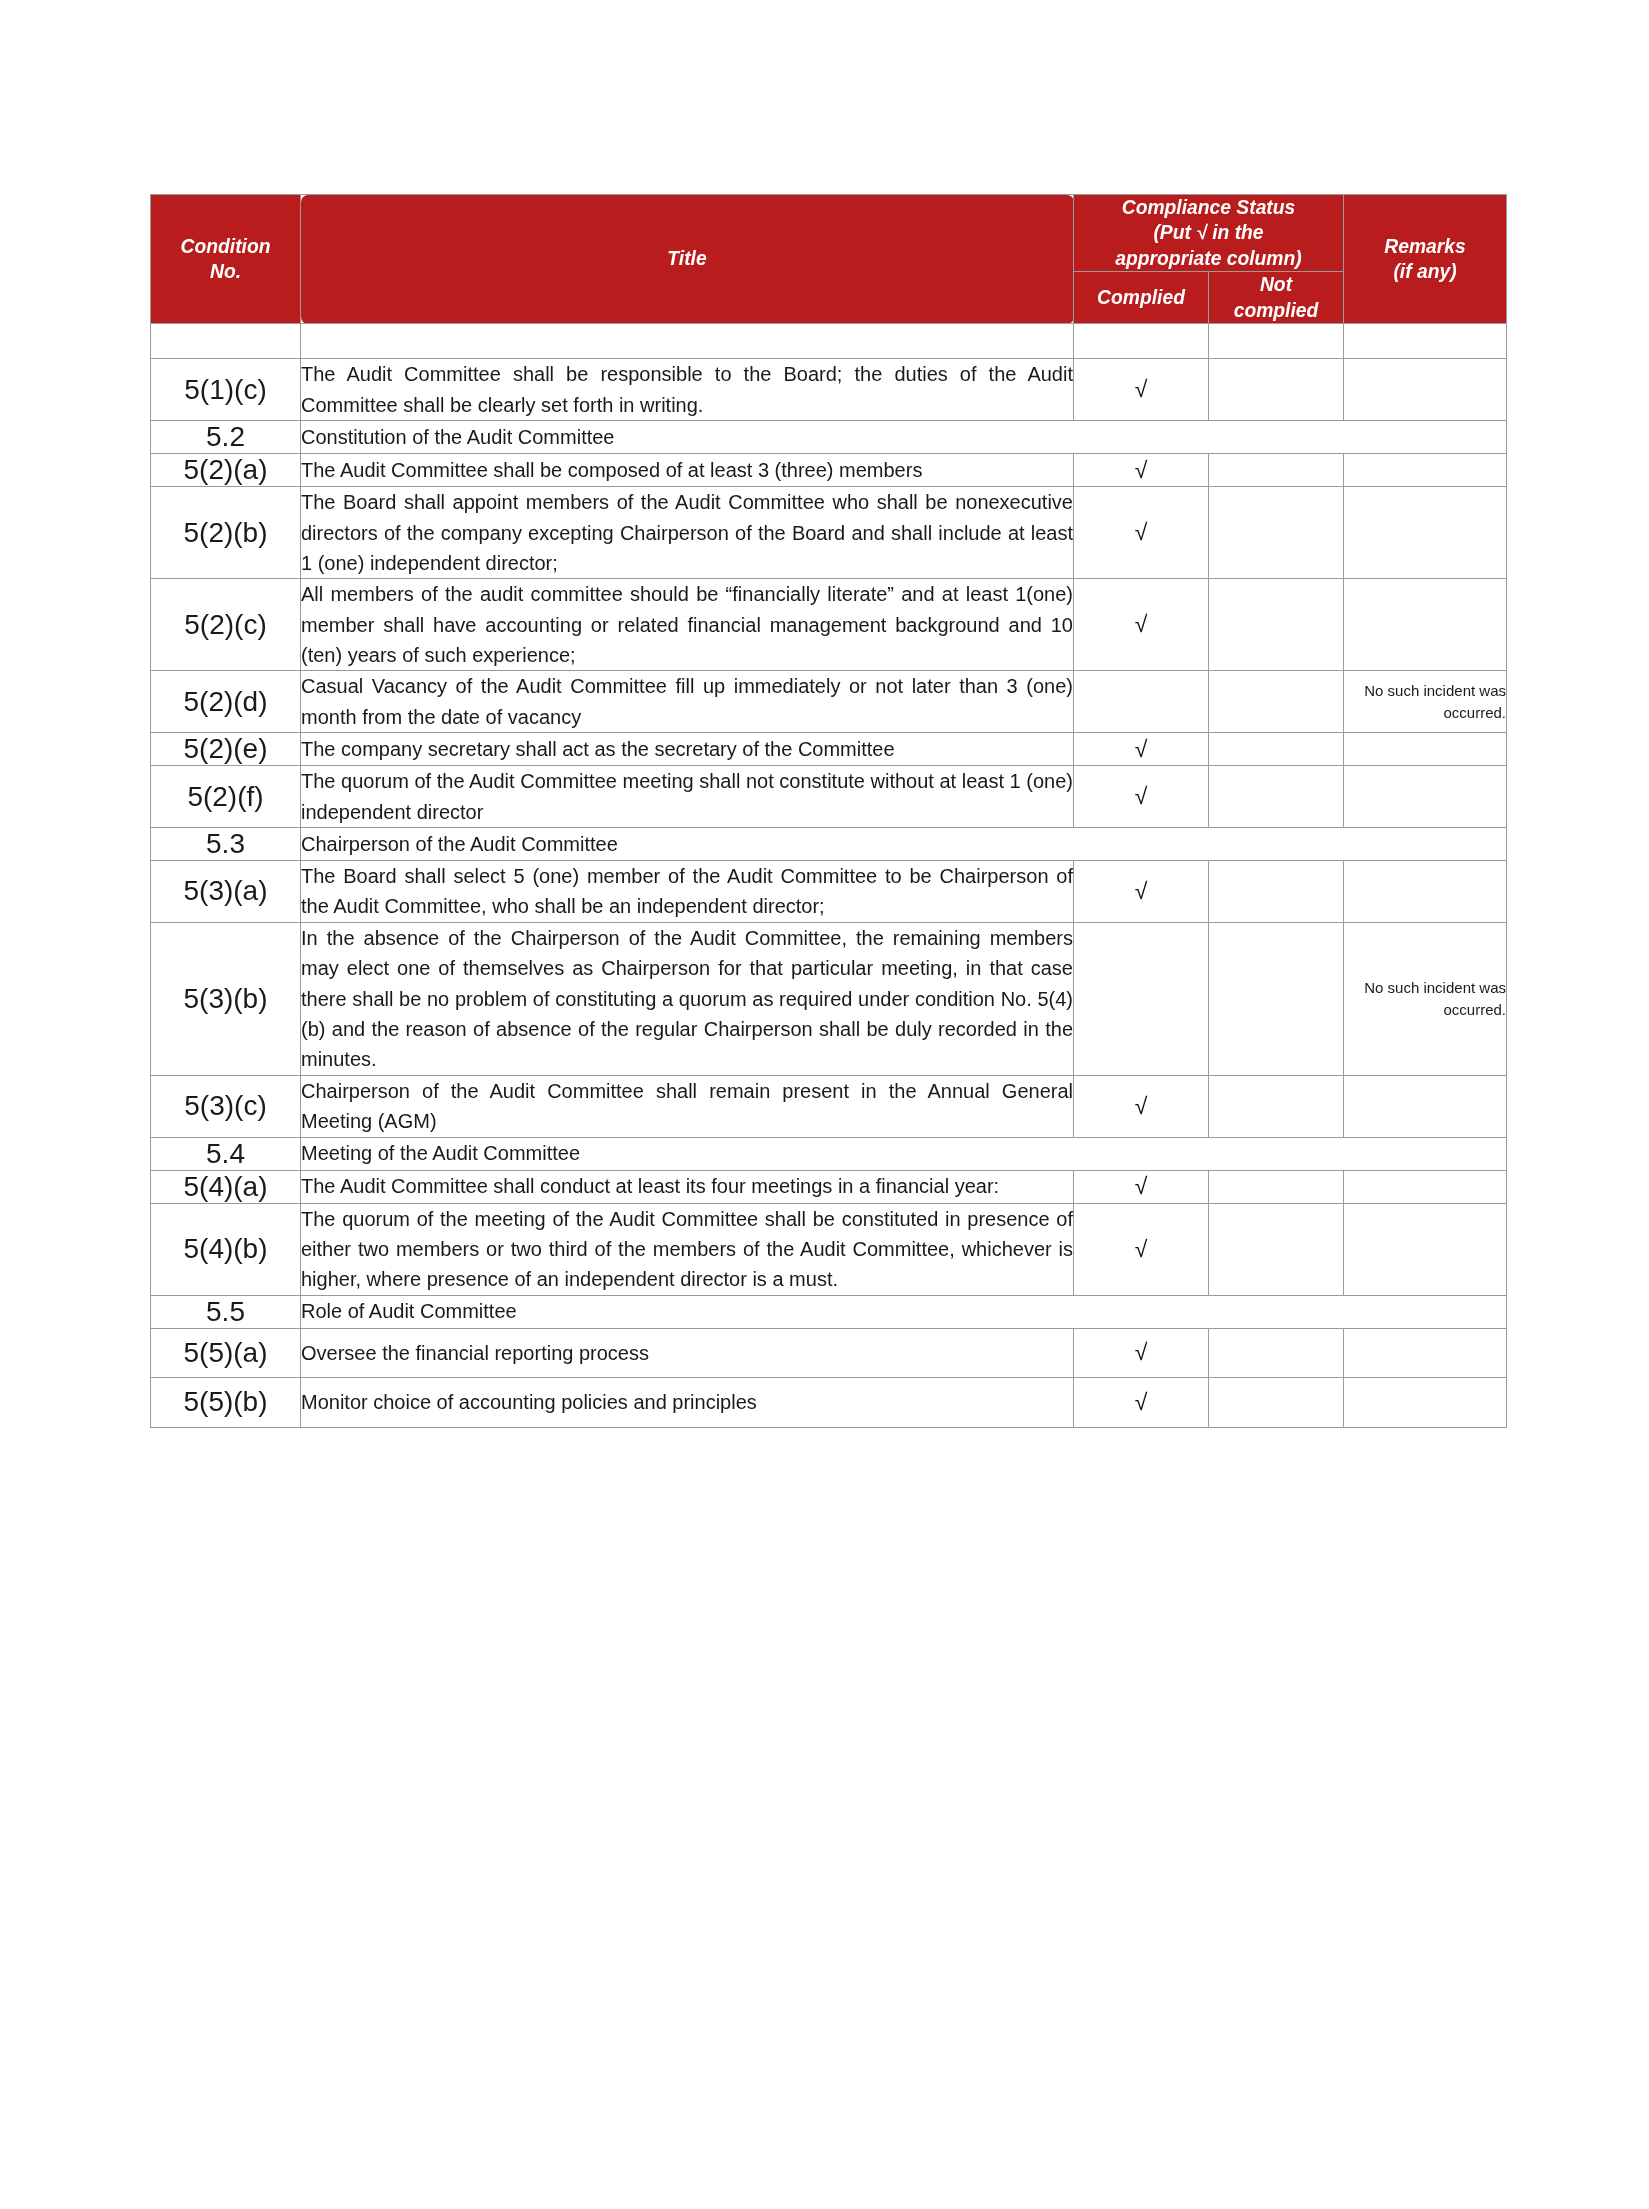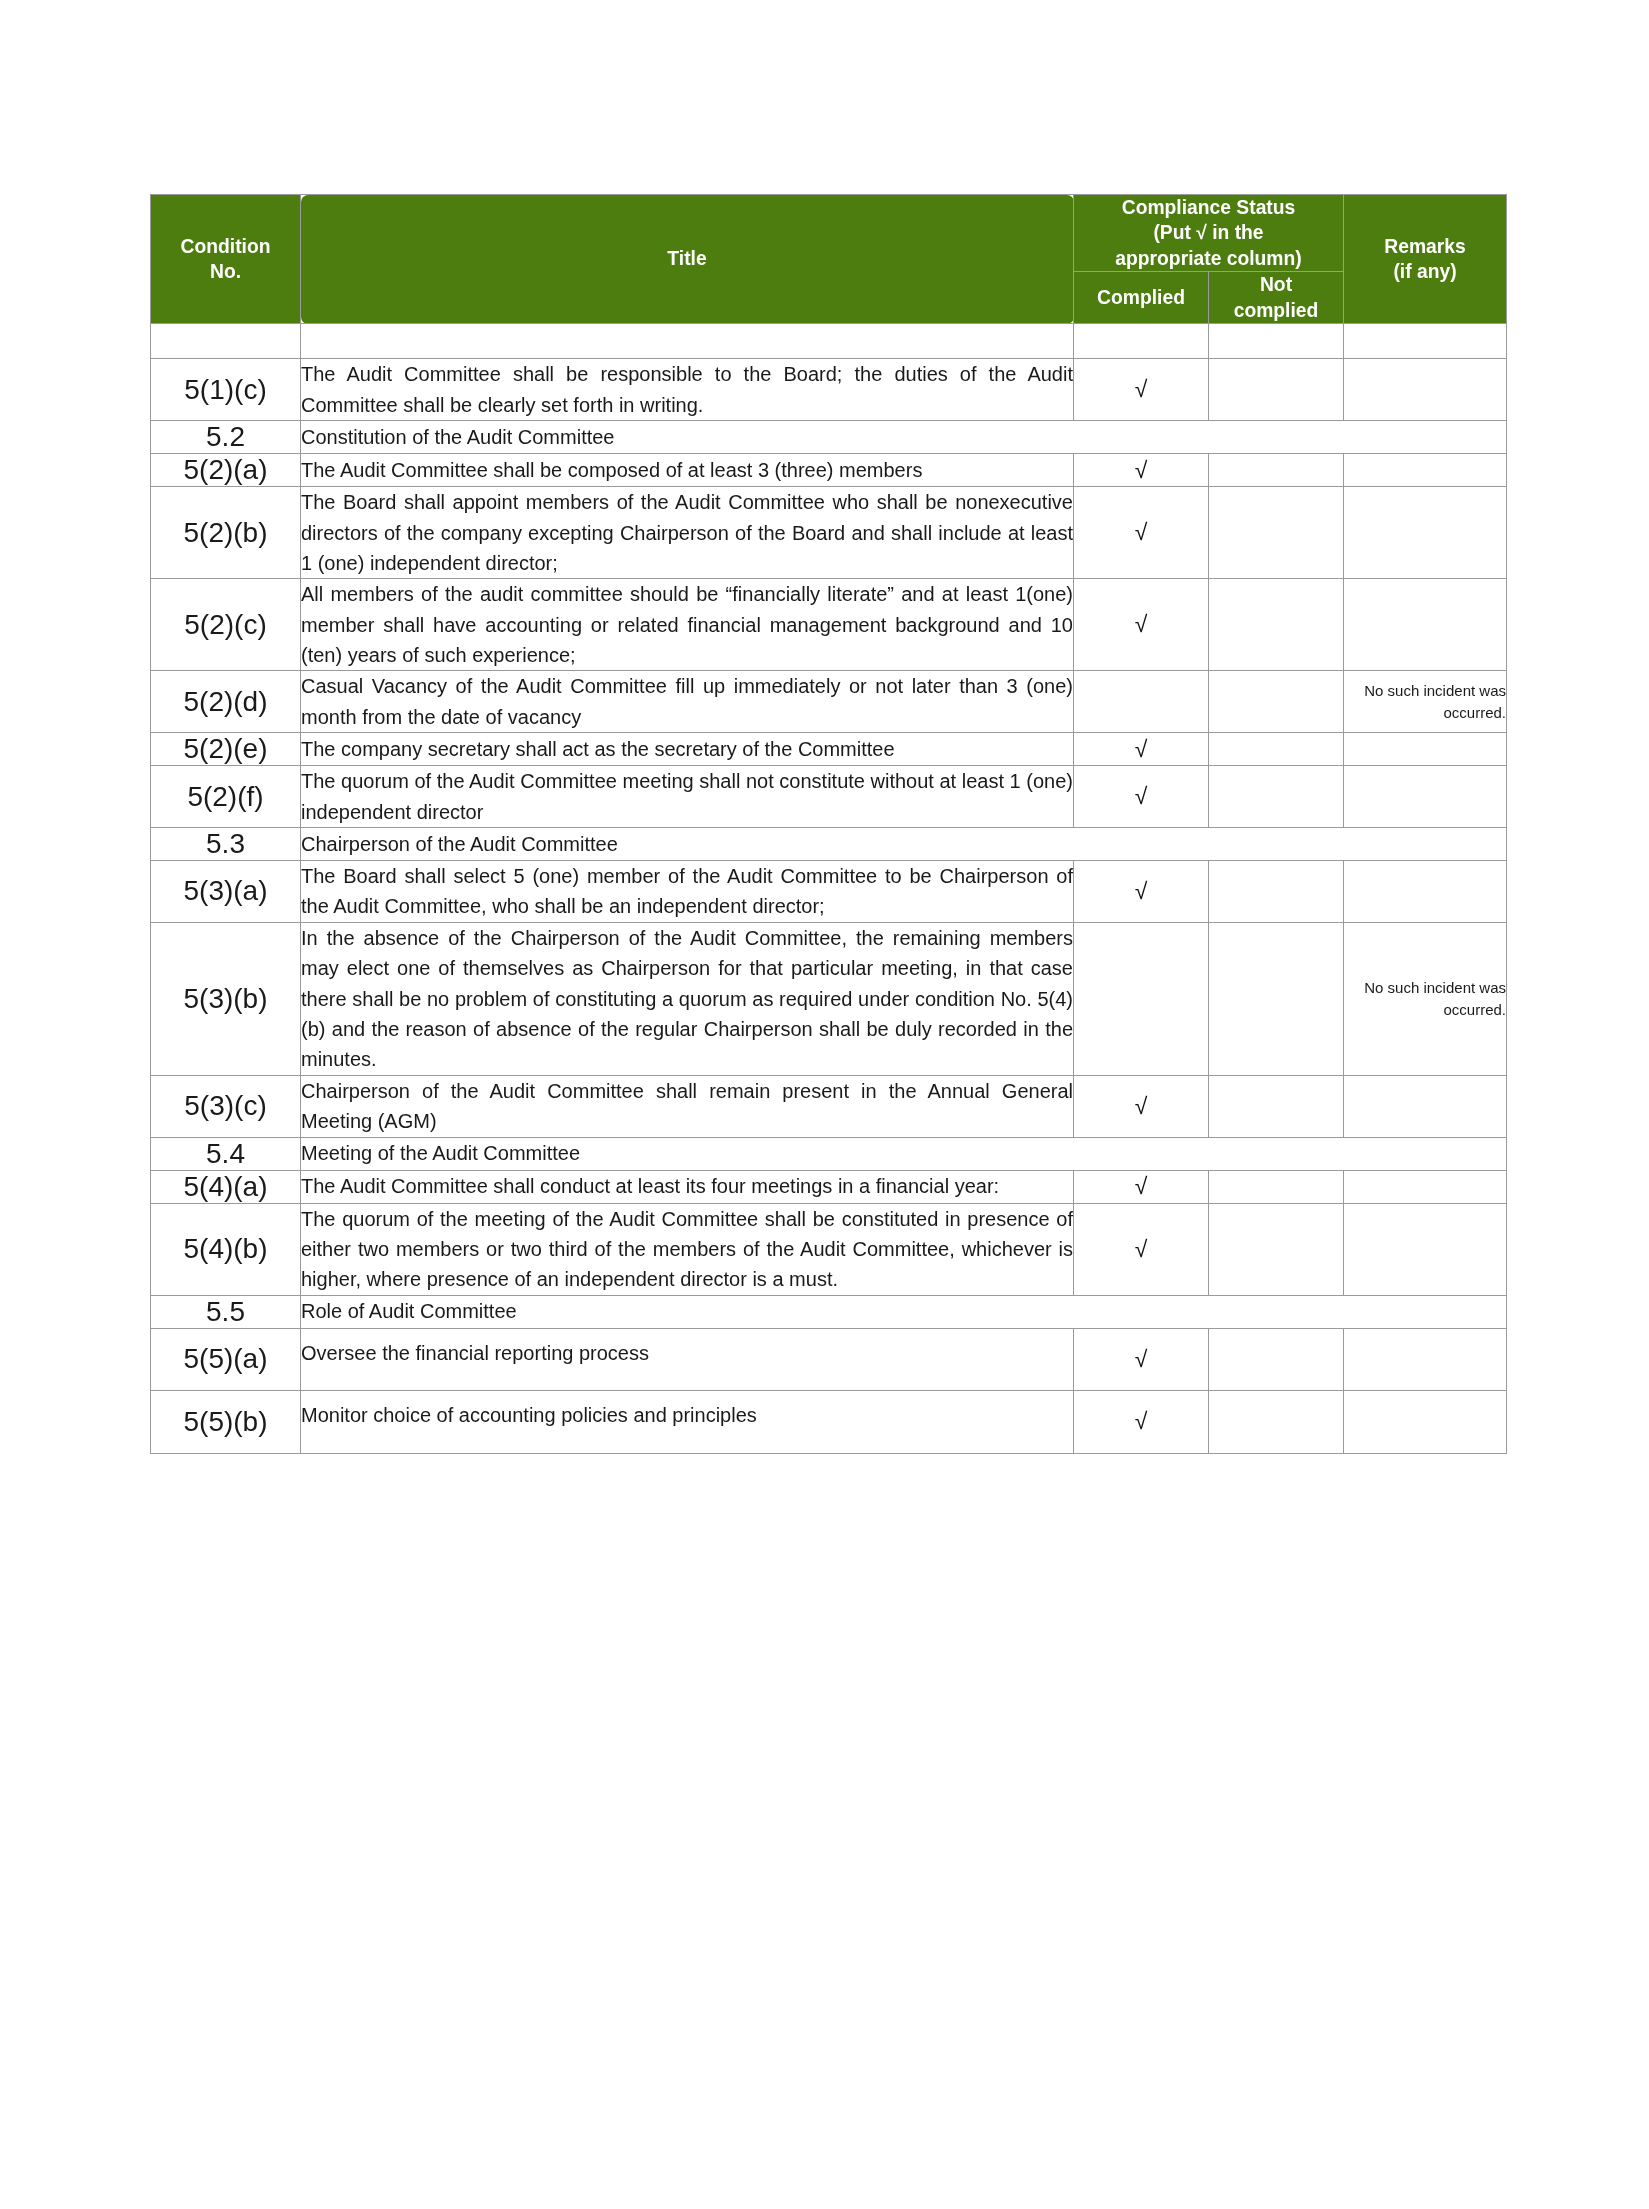--- a/index.html
+++ b/index.html
@@ -40,28 +40,29 @@
 
   table.compliance td,
   table.compliance th {
     border: 1.6px solid #9a9a9a;
     vertical-align: middle;
     padding: 0;
   }
 
   
   thead th {
-    background: #4d7c0f;
+    background: #b91c1c;
     color: #ffffff;
     font-weight: bold;
     font-size: 19.3px;
     line-height: 1.32;
     text-align: center;
     padding: 7px 6px;
     border-color: #8fa8b2;
+    font-style: italic;
   }
   thead th.th-condition { width: 149px; }
   thead th.th-title     { width: 772px; border-radius: 7px; }
   thead th.th-cs        { width: 269px; }
   thead th.th-complied  { width: 135px; }
   thead th.th-notcompl  { width: 135px; margin-top: 16px; }
   thead th.th-remarks   { width: 162px; }
 
   
   td.c-no {
@@ -77,21 +78,21 @@
     text-align: justify;
     text-align-last: left;
     font-size: 20px;
     color: #1a1a1a;
     line-height: 1.52;
     padding: 12px 14px 12px 13px;
   }
   td.c-title.plain {
     text-align: left;
     padding-top: 9px;
-    padding-bottom: 22px;
+    padding-bottom: 9px;
   }
   td.c-mark {
     width: 135px;
     text-align: center;
     font-size: 23px;
     color: #111111;
     padding: 8px 4px;
   }
   td.c-remark {
     width: 162px;

